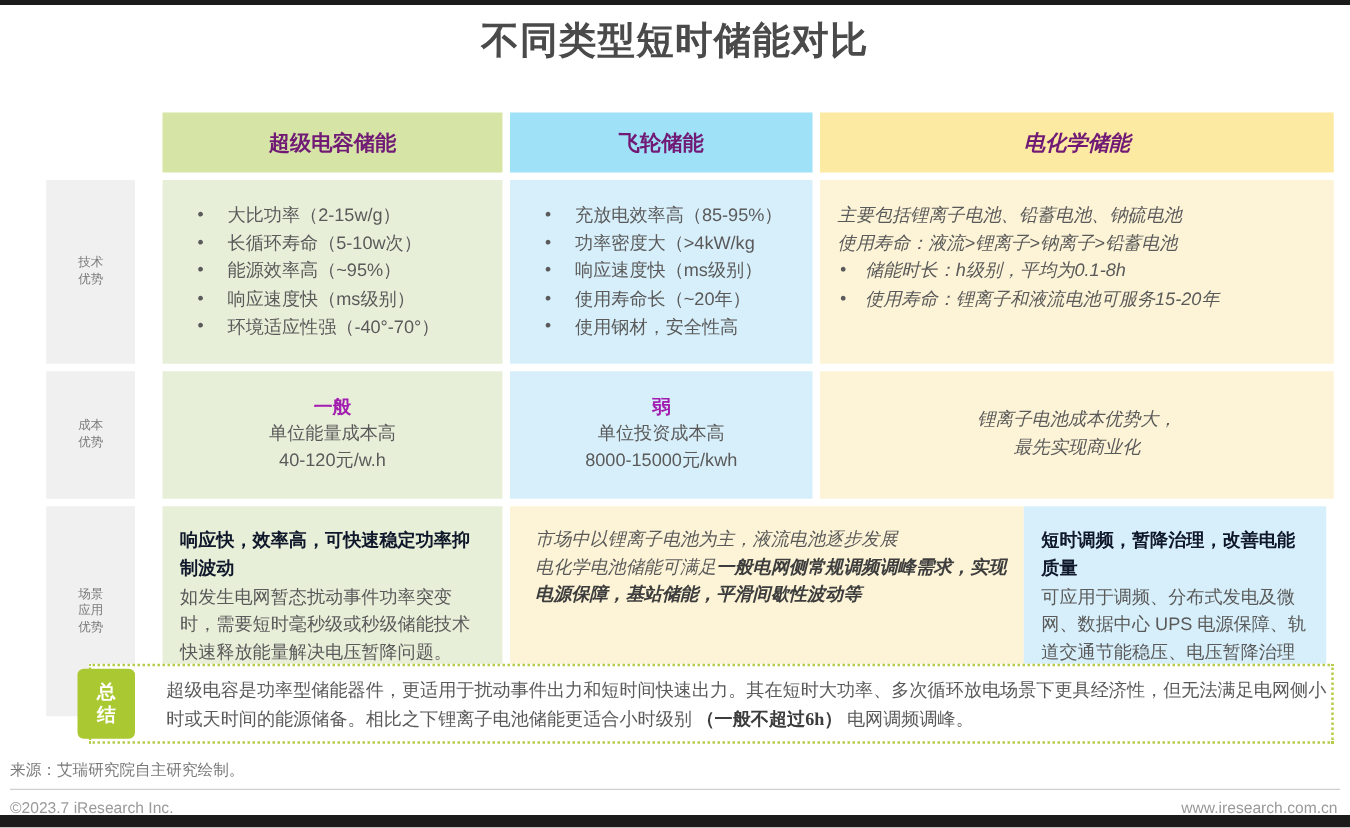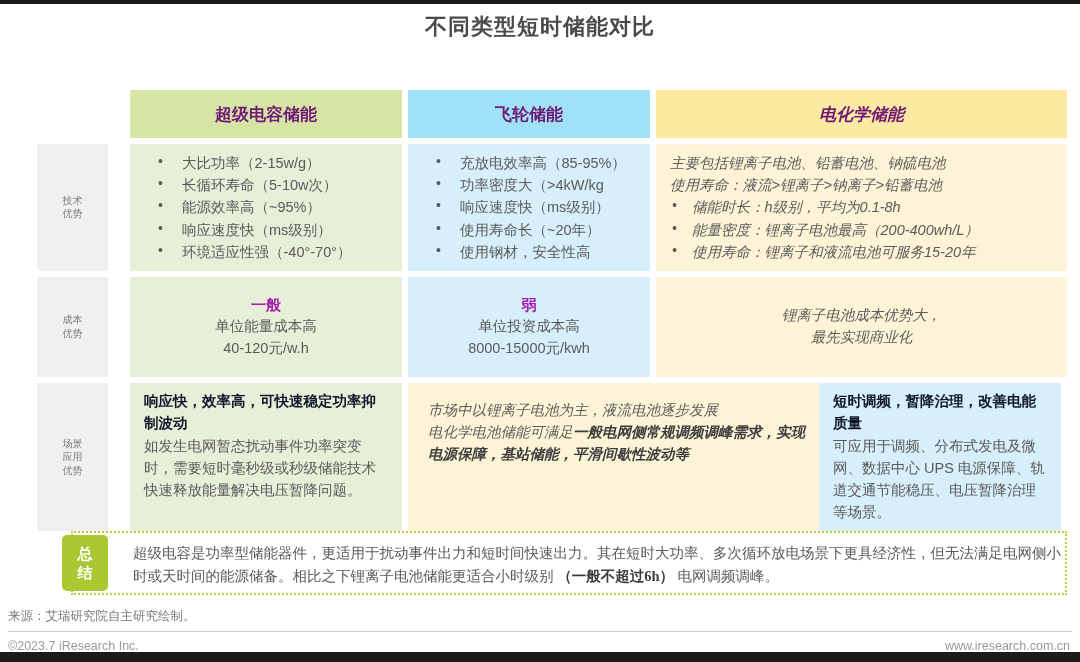--- a/index.html
+++ b/index.html
@@ -13,21 +13,21 @@
     position: relative;
     width: 1080px; height: 662px;
     background: #ffffff;
   }
 
   
   .title {
     position: absolute;
     top: 12px; left: 0; width: 1080px;
     text-align: center;
-    font-size: 22px;
+    font-size: 30px;
     font-weight: bold;
     color: #4a4a4a;
     letter-spacing: 1px;
   }
 
   
   .table {
     position: absolute;
     top: 90px; left: 37px;
     width: 1030px;
@@ -49,21 +49,21 @@
     line-height: 1.35;
     white-space: pre-line;
   }
   .rowlabel.blank { background: transparent; }
 
   .spacer { flex: 0 0 22px; }
 
   .cells { display: flex; flex: 1 1 auto; }
   .cell {
     position: relative;
-    padding: 8px 14px;
+    padding: 18px 14px;
   }
   .cell.c1 { flex: 0 0 272px; margin-right: 6px; }
   .cell.c2 { flex: 0 0 242px; margin-right: 6px; }
   .cell.c3 { flex: 1 1 auto; font-style: italic; }
 
   
   .hdr {
     height: 48px;
     display: flex;
     align-items: center;
@@ -266,21 +266,20 @@
             <li>使用寿命长（~20年）</li>
             <li>使用钢材，安全性高</li>
           </ul>
         </div>
 
         <div class="cell c3 bg3">
           <div class="plain-line">主要包括锂离子电池、铅蓄电池、钠硫电池</div>
           <div class="plain-line">使用寿命：液流&gt;锂离子&gt;钠离子&gt;铅蓄电池</div>
           <ul class="blist tight">
             <li>储能时长：h级别，平均为0.1-8h</li>
-            <li>能量密度：锂离子电池最高（200-400wh/L）</li>
             <li>使用寿命：锂离子和液流电池可服务15-20年</li>
           </ul>
         </div>
       </div>
     </div>
 
     <div class="trow row-cost">
       <div class="rowlabel">成本
 优势</div>
       <div class="spacer"></div>

